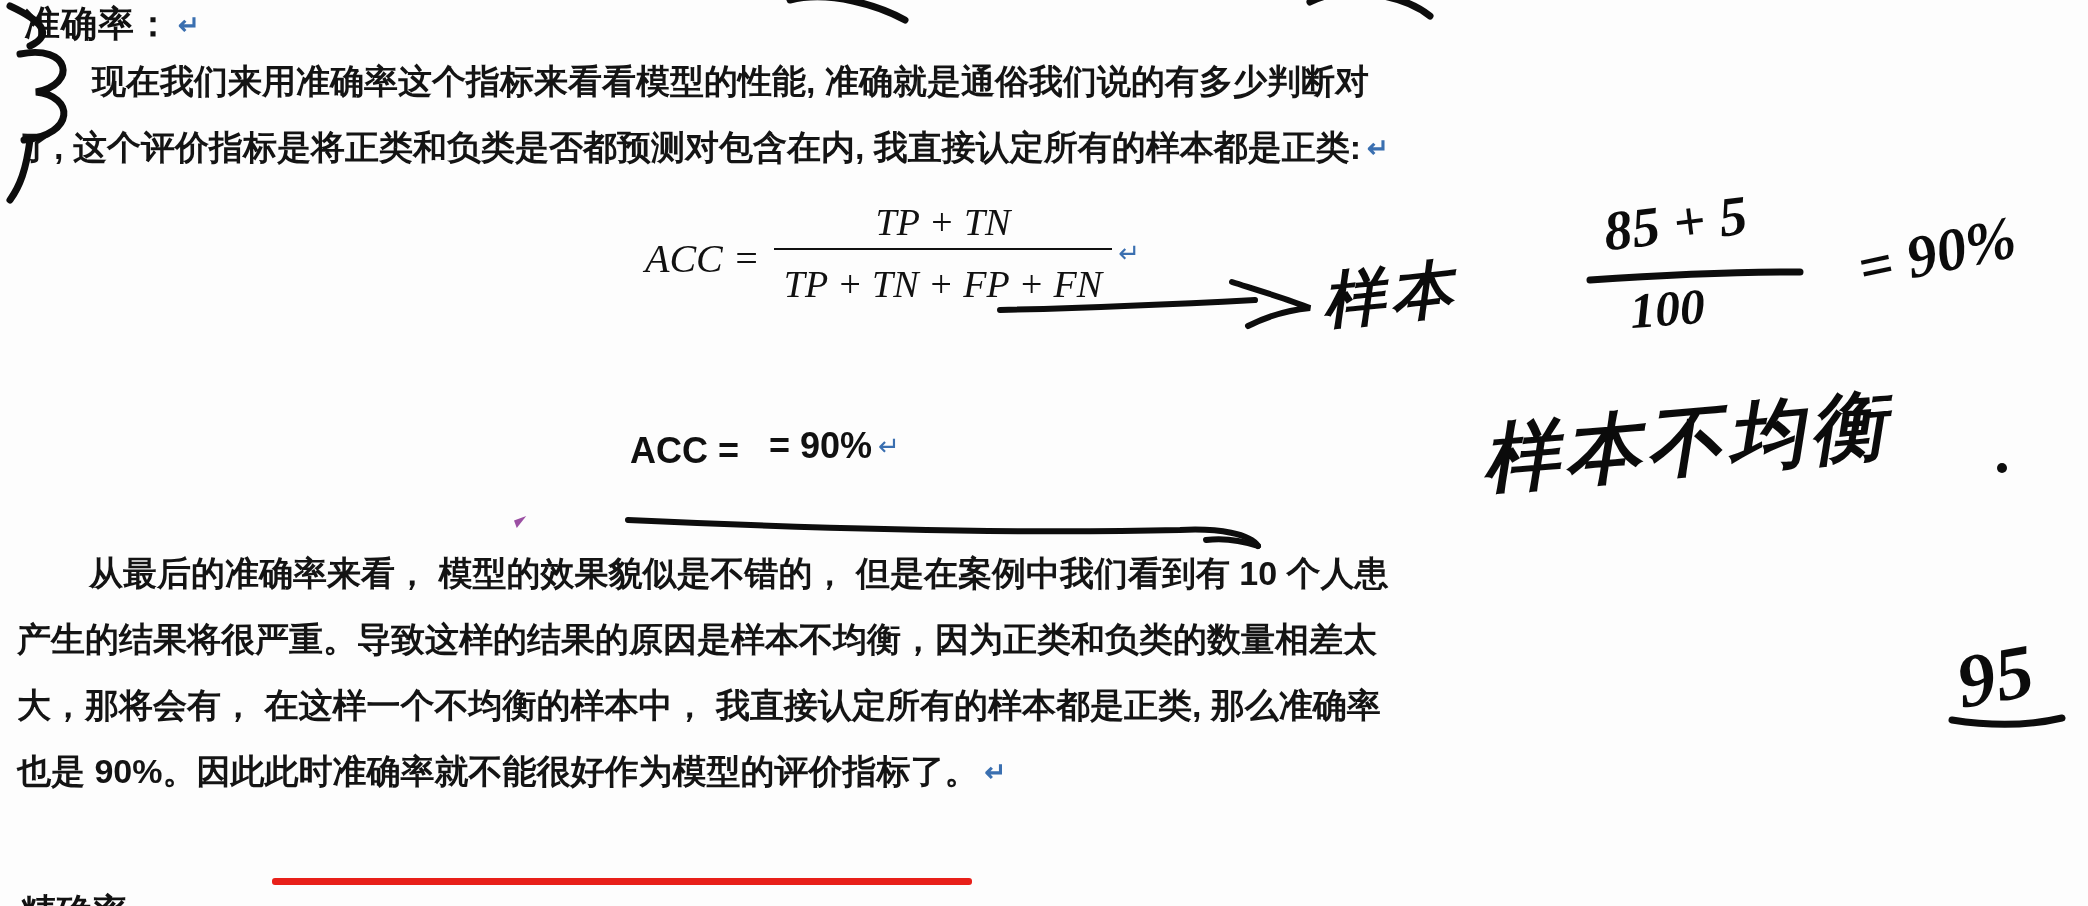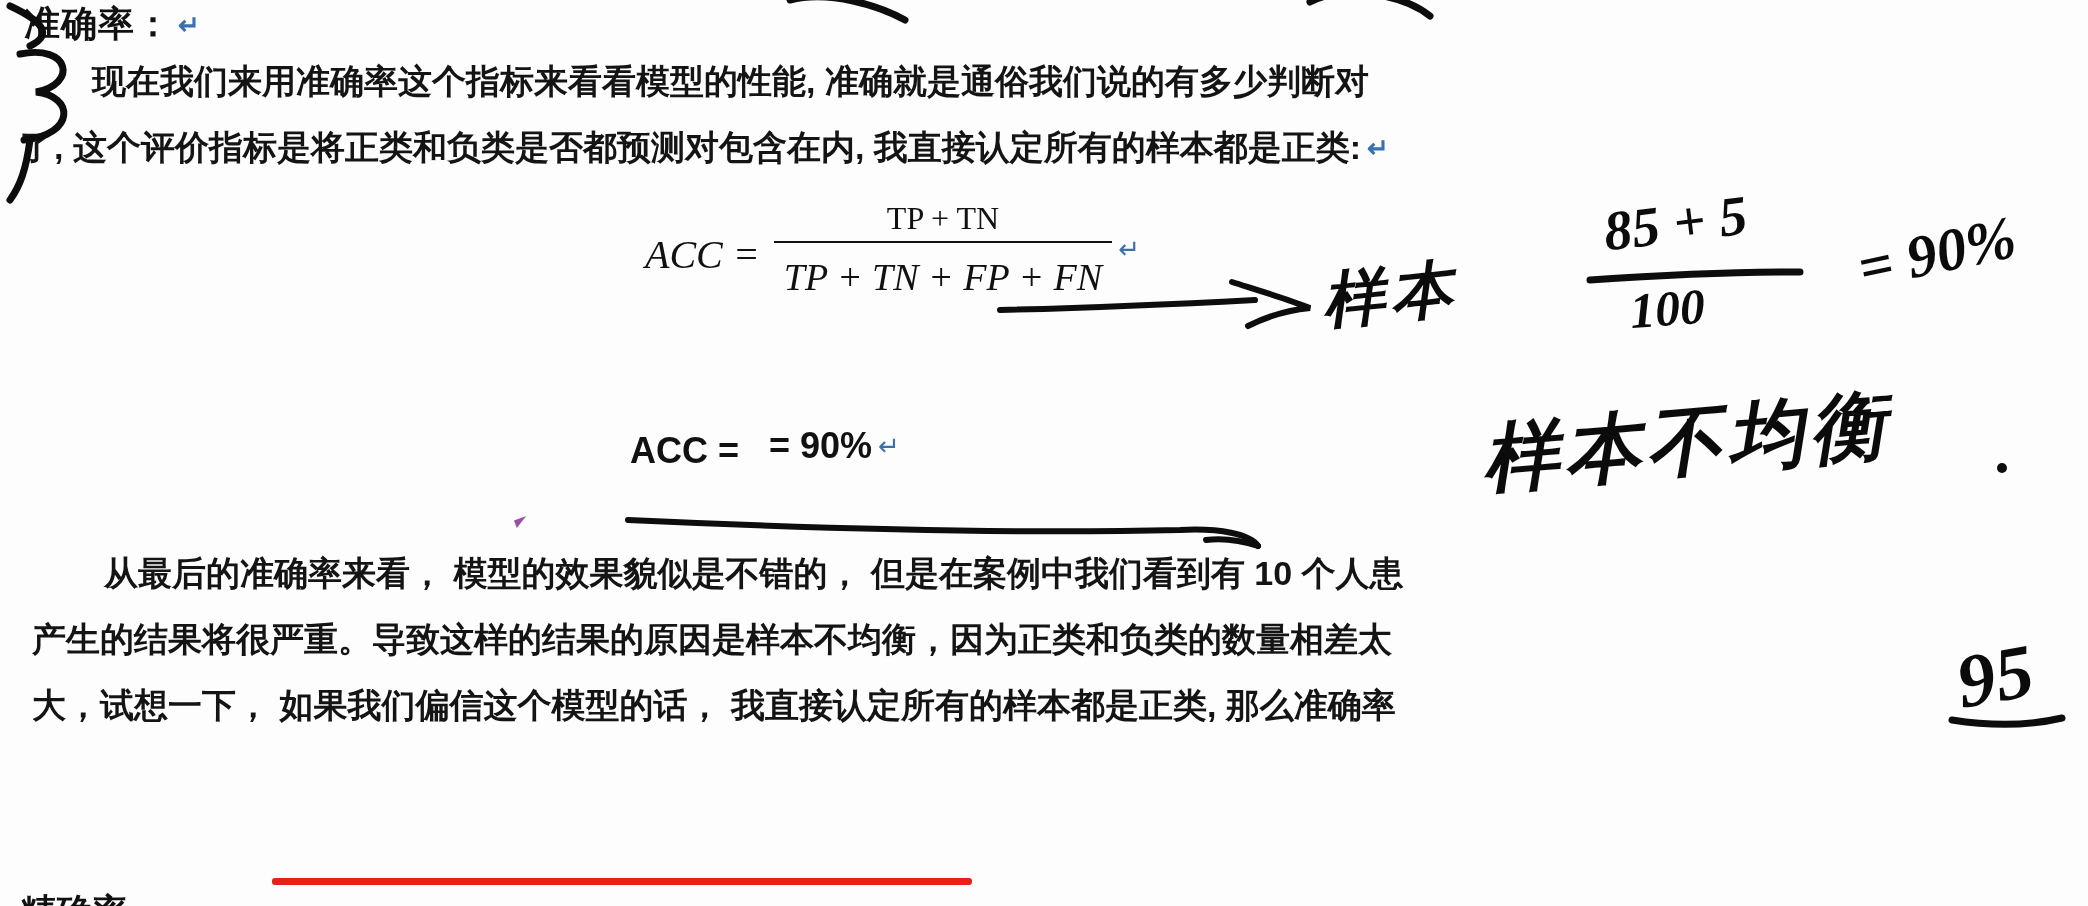--- a/index.html
+++ b/index.html
@@ -54,21 +54,22 @@
     white-space: nowrap;
     margin-top: 10px;
   }
   .frac {
     display: inline-flex;
     flex-direction: column;
     align-items: center;
     text-align: center;
   }
   .frac .num {
-    font-size: 32px;
+    font-style: italic;
+    font-size: 38px;
     padding: 0 10px 4px 10px;
   }
   .frac .den {
     font-style: italic;
     font-size: 38px;
     border-top: 2px solid #111;
     padding: 12px 10px 0 10px;
   }
   .formula2 .lhs,
   .formula2 .num,
@@ -155,24 +156,25 @@
     <span class="pilcrow" style="align-self:center;">↵</span>
   </div>
 
 
   <div class="formula formula2" style="left:630px; top:420px;">
     <span class="lhs">ACC =</span>
     <span class="tail">= 90%</span>
     <span class="pilcrow" style="align-self:center;">↵</span>
   </div>
 
-  <div class="para" style="left:32px; top:540px; width:1920px;">
+  <div class="para" style="left:17px; top:540px; width:1920px;">
     <div><span class="indent"></span><span>从最后的准确率来看， 模型的效果貌似是不错的， 但是在案例中我们看到有 10 个人患</span></div>
     <div><span>产生的结果将很严重。导致这样的结果的原因是样本不均衡，因为正类和负类的数量相差太</span></div>
-    <div><span>大，试想一下， 如果我们偏信这个模型的话， 我直接认定所有的样本都是正类, 那么准确率</span></div>
+    <div><span>大，那将会有， 在这样一个不均衡的样本中， 我直接认定所有的样本都是正类, 那么准确率</span></div>
+    <div><span>也是 90%。因此此时准确率就不能很好作为模型的评价指标了。</span><span class="pilcrow">↵</span></div>
   </div>
 
   <div class="bottom-cut" style="left:20px; top:888px;">
     <span>精确率</span>
   </div>
 
   <div class="red-underline" style="left:272px; top:878px; width:700px; height:7px;"></div>
 
   <div class="cursor" style="left:515px; top:518px;"></div>
 

